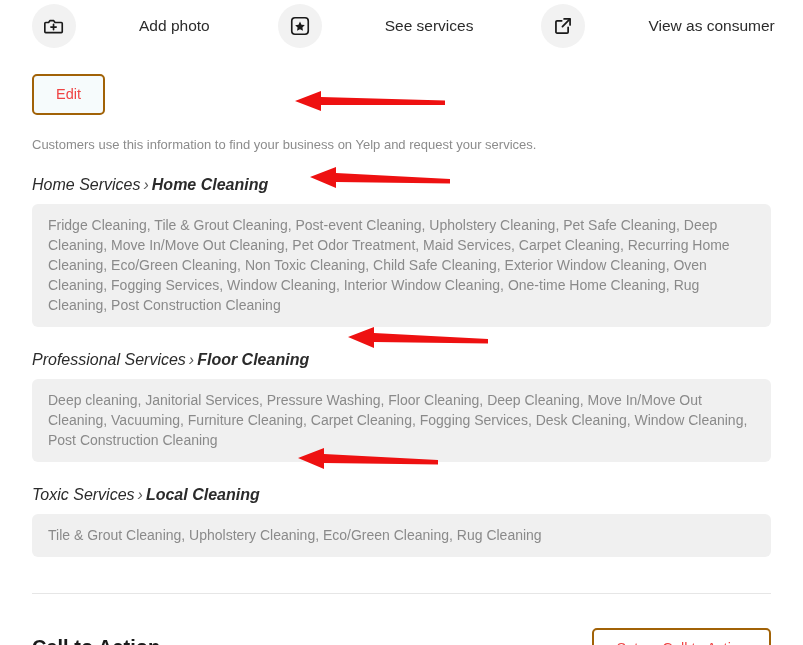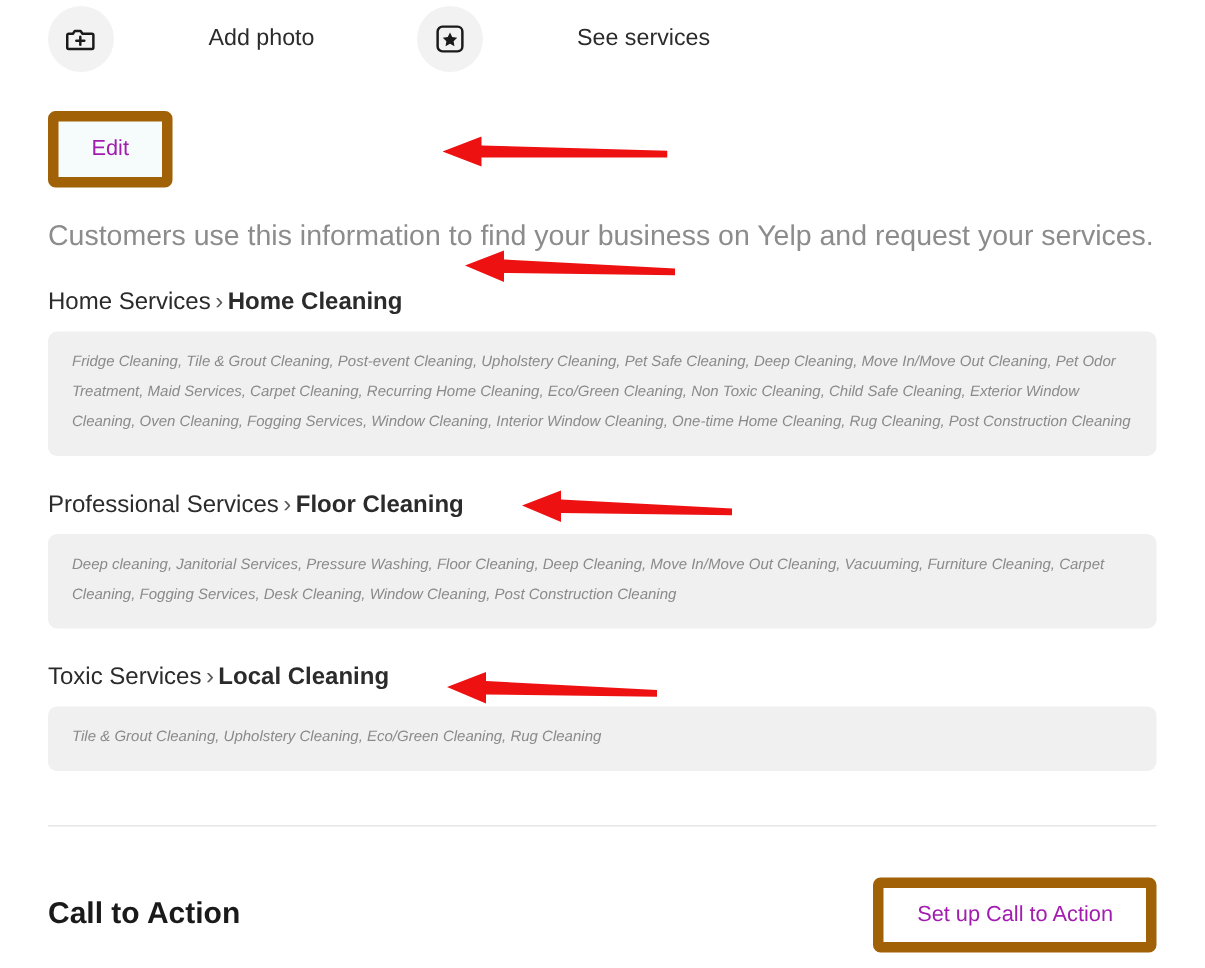--- a/index.html
+++ b/index.html
@@ -60,56 +60,56 @@
     margin-top: 24px;
   }
   .section-title {
     font-size: 23px;
     font-weight: bold;
     color: #1a1a1a;
     letter-spacing: -0.2px;
     margin: 0;
   }
   .btn-outline {
-    border: 7px solid #a16207;
+    border: 2px solid #a16207;
     background: #f6fbfc;
-    color: #a21caf;
+    color: #ef4444;
     font-family: "Liberation Sans", sans-serif;
     font-size: 14.5px;
     border-radius: 5px;
     padding: 11px 22px;
     cursor: pointer;
     line-height: 1;
   }
   .btn-outline-plain {
     background: #ffffff;
   }
   .section-sub {
-    font-size: 19px;
+    font-size: 13px;
     color: #8c8c8c;
     margin-top: 22px;
   }
 
   .cat-heading {
     font-size: 16px;
     color: #2b2b2b;
     margin-top: 24px;
     margin-bottom: 10px;
+    font-style: italic;
   }
   .cat-heading .bold { font-weight: bold; }
   .cat-heading .sep { color: #5a5a5a; padding: 0 3px; }
 
   .services-box {
     background: #f0f0f0;
     border-radius: 6px;
     padding: 11px 16px 12px 16px;
     color: #8a8a8a;
-    font-size: 10px;
+    font-size: 14px;
     line-height: 20px;
-    font-style: italic;
   }
 
   .divider {
     border-top: 1px solid #e6e6e6;
     margin: 36px 0 0 0;
   }
 
   .cta-row {
     display: flex;
     align-items: center;
@@ -148,20 +148,30 @@
   <div class="action-item">
     <span class="action-circle">
       <svg width="22" height="22" viewBox="0 0 24 24" fill="none" stroke="#1a1a1a" stroke-width="1.8" stroke-linejoin="round">
         <rect x="3" y="3" width="18" height="18" rx="3.5"></rect>
         <path d="M12 7.2l1.62 3.3 3.64.53-2.63 2.56.62 3.62L12 15.52l-3.25 1.71.62-3.62-2.63-2.56 3.64-.53z" fill="#1a1a1a" stroke="none"></path>
       </svg>
     </span>
     <span class="action-label">See services</span>
   </div>
 
+  <div class="action-item">
+    <span class="action-circle">
+      <svg width="22" height="22" viewBox="0 0 24 24" fill="none" stroke="#1a1a1a" stroke-width="1.9" stroke-linecap="round" stroke-linejoin="round">
+        <path d="M13.2 4.3H19.7V10.8"></path>
+        <line x1="19.4" y1="4.6" x2="11.4" y2="12.6"></line>
+        <path d="M17.6 13.4v5.1a1.2 1.2 0 0 1-1.2 1.2H5.5a1.2 1.2 0 0 1-1.2-1.2V7.6a1.2 1.2 0 0 1 1.2-1.2h5.1"></path>
+      </svg>
+    </span>
+    <span class="action-label">View as consumer</span>
+  </div>
 
 </div>
 
 <div class="content">
 
   <div class="section-head">
     <button class="btn-outline">Edit</button>
   </div>
 
   <div class="section-sub">Customers use this information to find your business on Yelp and request your services.</div>

